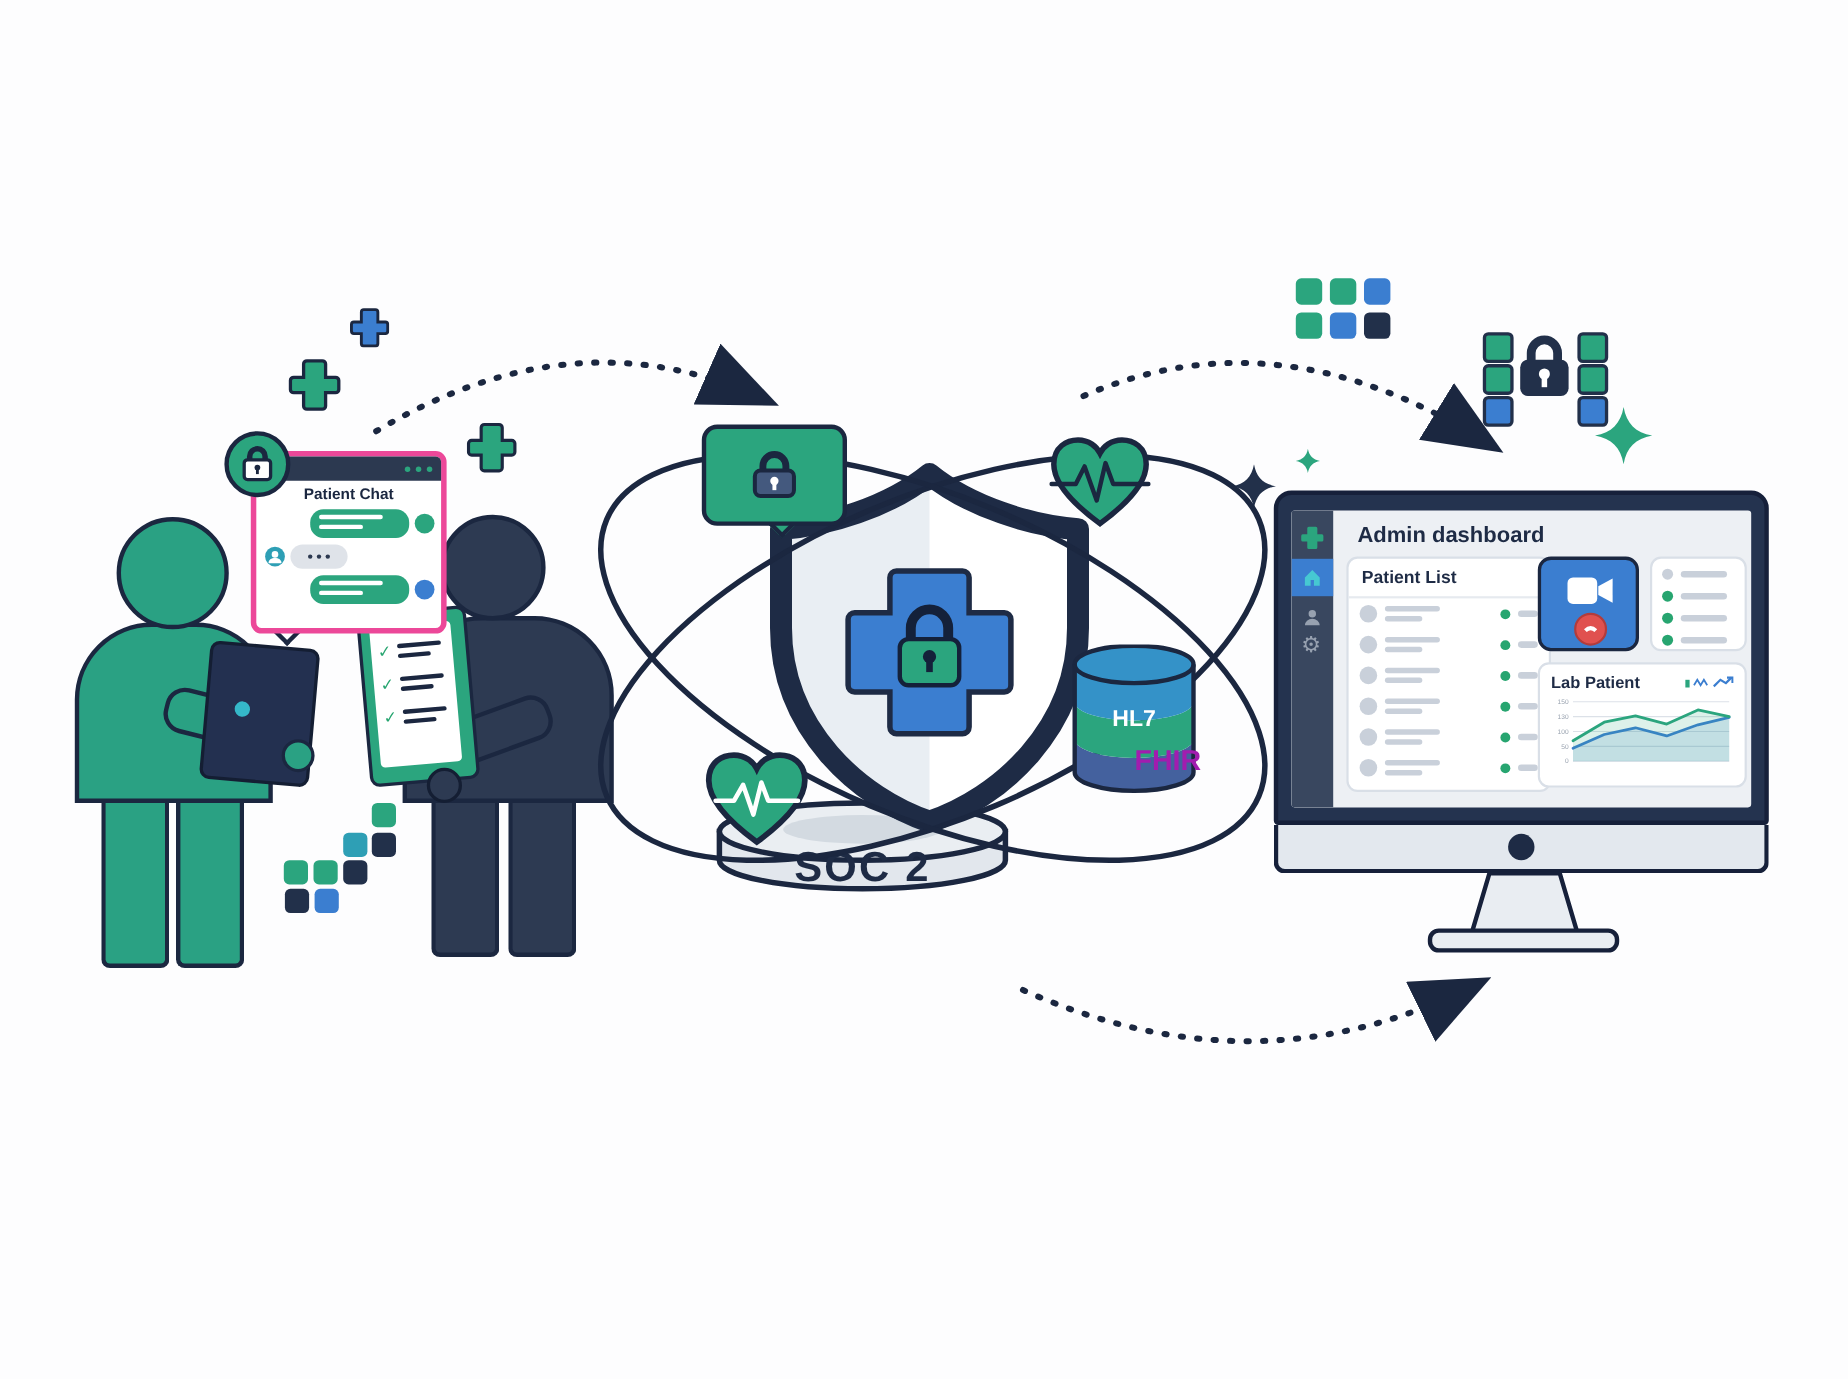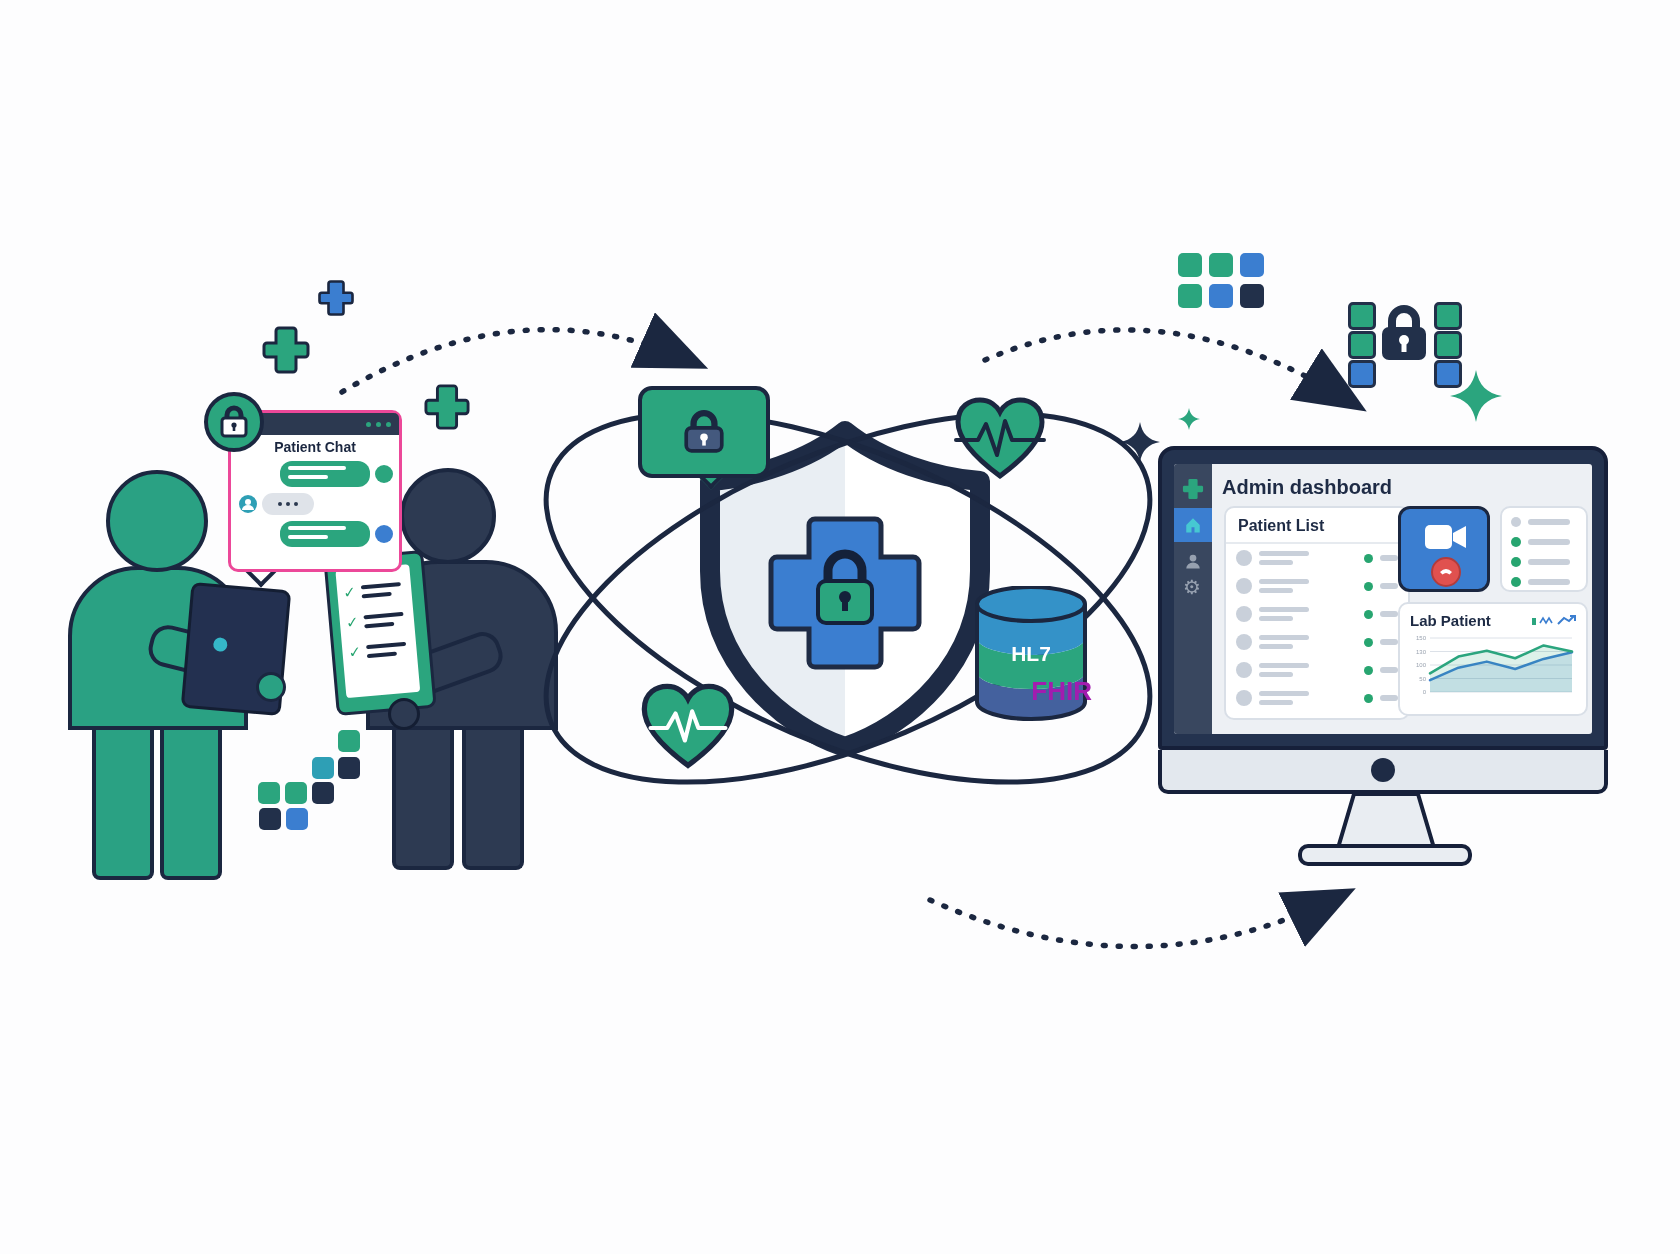--- a/index.html
+++ b/index.html
@@ -92,21 +92,21 @@
   <svg class="abs" style="left:262px;top:326px;z-index:5;" width="48" height="48" viewBox="0 0 48 48">
     <path d="M17,2 h14 a3,3 0 0 1 3,3 v12 h9 a3,3 0 0 1 3,3 v8 a3,3 0 0 1 -3,3 h-9 v12 a3,3 0 0 1 -3,3 h-14 a3,3 0 0 1 -3,-3 v-12 h-9 a3,3 0 0 1 -3,-3 v-8 a3,3 0 0 1 3,-3 h9 v-12 a3,3 0 0 1 3,-3 z" fill="#2BA57E" stroke="#1B2740" stroke-width="3"></path>
   </svg>
   <svg class="abs" style="left:318px;top:280px;z-index:5;" width="36" height="36" viewBox="0 0 48 48">
     <path d="M17,2 h14 a3,3 0 0 1 3,3 v12 h9 a3,3 0 0 1 3,3 v8 a3,3 0 0 1 -3,3 h-9 v12 a3,3 0 0 1 -3,3 h-14 a3,3 0 0 1 -3,-3 v-12 h-9 a3,3 0 0 1 -3,-3 v-8 a3,3 0 0 1 3,-3 h9 v-12 a3,3 0 0 1 3,-3 z" fill="#3B7ED0" stroke="#1B2740" stroke-width="3.5"></path>
   </svg>
   <svg class="abs" style="left:424px;top:384px;z-index:5;" width="46" height="46" viewBox="0 0 48 48">
     <path d="M17,2 h14 a3,3 0 0 1 3,3 v12 h9 a3,3 0 0 1 3,3 v8 a3,3 0 0 1 -3,3 h-9 v12 a3,3 0 0 1 -3,3 h-14 a3,3 0 0 1 -3,-3 v-12 h-9 a3,3 0 0 1 -3,-3 v-8 a3,3 0 0 1 3,-3 h9 v-12 a3,3 0 0 1 3,-3 z" fill="#2BA57E" stroke="#1B2740" stroke-width="3"></path>
   </svg>
 
-  <div class="abs" style="left:228px;top:410px;width:168px;height:156px;background:#fff;border:3px solid #ec4899;border-radius:10px;z-index:5;">
+  <div class="abs" style="left:228px;top:410px;width:168px;height:156px;background:#fff;border:5px solid #ec4899;border-radius:10px;z-index:5;">
     <div style="height:22px;background:#2C3950;border-radius:5px 5px 0 0;display:flex;align-items:center;justify-content:flex-end;gap:5px;padding-right:8px;">
       <span class="dot" style="width:5px;height:5px;background:#2BA57E;"></span>
       <span class="dot" style="width:5px;height:5px;background:#2BA57E;"></span>
       <span class="dot" style="width:5px;height:5px;background:#2BA57E;"></span>
     </div>
     <div style="text-align:center;font-size:14px;font-weight:700;color:#1B2740;margin-top:4px;">Patient Chat</div>
     <div class="row" style="justify-content:flex-end;gap:5px;margin:6px 6px 0 0;">
       <div style="width:90px;height:26px;background:#2BA57E;border-radius:12px;padding:5px 8px;box-sizing:border-box;">
         <div class="whline" style="width:58px;"></div>
           <div class="whline" style="width:40px;margin-top:5px;"></div>
@@ -137,20 +137,28 @@
   <div class="abs" style="left:248px;top:556px;width:22px;height:22px;background:#fff;border-right:4px solid #1B2740;border-bottom:4px solid #1B2740;transform:rotate(45deg);z-index:4;"></div>
   <div class="abs dot" style="left:204px;top:392px;width:52px;height:52px;background:#2BA57E;border:4px solid #1B2740;display:flex;align-items:center;justify-content:center;z-index:6;">
     <svg width="30" height="34" viewBox="0 0 30 34">
       <path d="M8,14 v-4 a7,7 0 0 1 14,0 v4" fill="none" stroke="#1B2740" stroke-width="5"></path>
       <rect x="3" y="13" width="24" height="18" rx="3" fill="#fff" stroke="#1B2740" stroke-width="3"></rect>
       <circle cx="15" cy="20" r="2.6" fill="#1B2740"></circle>
         <rect x="13.7" y="20" width="2.6" height="6" fill="#1B2740"></rect>
     </svg>
   </div>
 
+  <div class="abs" style="left:646px;top:716px;z-index:2;">
+    <svg width="276" height="112" viewBox="0 0 276 112">
+      <path d="M8,40 L8,66 A130,26 0 0 0 268,66 L268,40 Z" fill="#E2E7ED" stroke="#1B2740" stroke-width="5"></path>
+      <ellipse cx="138" cy="40" rx="130" ry="26" fill="#EAEEF2" stroke="#1B2740" stroke-width="5"></ellipse>
+      <ellipse cx="138" cy="38" rx="72" ry="13" fill="#D3DAE1"></ellipse>
+    </svg>
+    <div class="abs" style="left:0;top:52px;width:276px;text-align:center;font-size:38px;font-weight:800;color:#1E2B45;letter-spacing:2px;">SOC 2</div>
+  </div>
 
   <svg class="abs" style="left:690px;top:421px;z-index:3;" width="310" height="335" viewBox="0 0 310 335">
     <defs>
         <clipPath id="halfL">
           <rect x="0" y="0" width="155" height="335"></rect>
         </clipPath>
       </defs>
     <path d="M155,10 C118,40 62,57 20,60 L20,150 C20,242 92,305 155,326 C218,305 290,242 290,150 L290,60 C248,57 192,40 155,10 Z" fill="#FFFFFF"></path>
     <path d="M155,10 C118,40 62,57 20,60 L20,150 C20,242 92,305 155,326 C218,305 290,242 290,150 L290,60 C248,57 192,40 155,10 Z" fill="#E9EEF3" clip-path="url(#halfL)"></path>
     <path d="M155,10 C118,40 62,57 20,60 L20,150 C20,242 92,305 155,326 C218,305 290,242 290,150 L290,60 C248,57 192,40 155,10 Z" fill="none" stroke="#1E2B45" stroke-width="20" stroke-linejoin="round"></path>
@@ -247,21 +255,21 @@
               <path d="M3,12 L12,3 L21,12 V22 H14 V15 H10 V22 H3 Z" fill="#46C8D2"></path>
             </svg>
         </div>
         <svg class="abs" style="left:10px;top:88px;" width="18" height="18" viewBox="0 0 24 24">
             <circle cx="12" cy="8" r="4.5" fill="#97A1B0"></circle>
             <path d="M3,22 a9,8 0 0 1 18,0 z" fill="#97A1B0"></path>
           </svg>
         <div class="abs" style="left:9px;top:112px;font-size:20px;color:#97A1B0;line-height:22px;">⚙</div>
       </div>
 
-      <div class="abs" style="left:48px;top:12px;font-size:20px;font-weight:800;color:#1E2B45;">Admin dashboard</div>
+      <div class="abs" style="left:60px;top:12px;font-size:20px;font-weight:800;color:#1E2B45;">Admin dashboard</div>
 
       <div class="abs card" style="left:50px;top:42px;width:186px;height:214px;">
         <div style="padding:9px 12px 7px 12px;font-size:16px;font-weight:800;color:#1E2B45;border-bottom:2px solid #E6EAEF;">Patient List</div>
         <div id="patient-rows">
             <div class="row" style="padding:6px 10px;gap:7px;">
        <span class="dot" style="width:16px;height:16px;background:#C9D0DA;"></span>
        <span>
                 <span class="line" style="display:block;width:50px;height:5px;"></span>
              <span class="line" style="display:block;width:34px;height:5px;margin-top:4px;"></span>
               </span>

